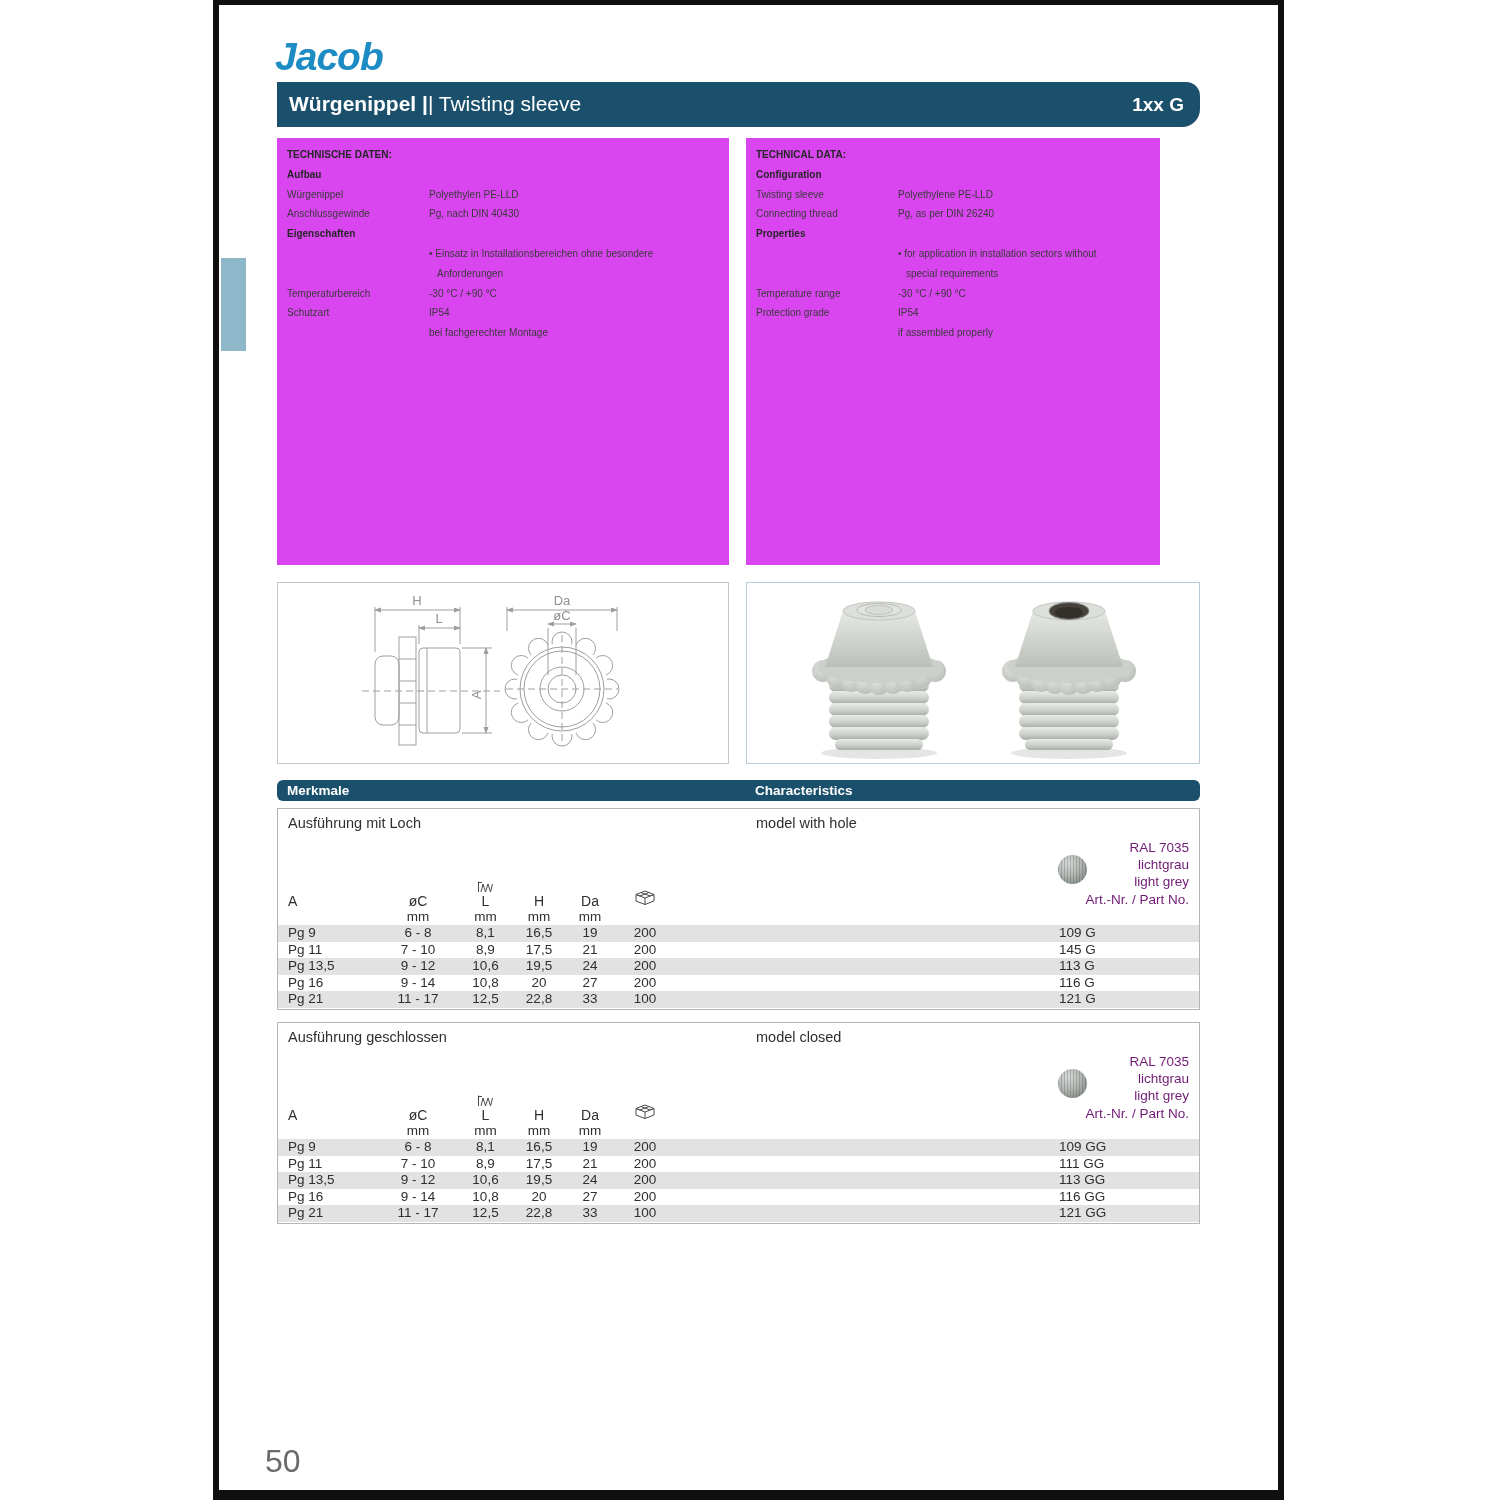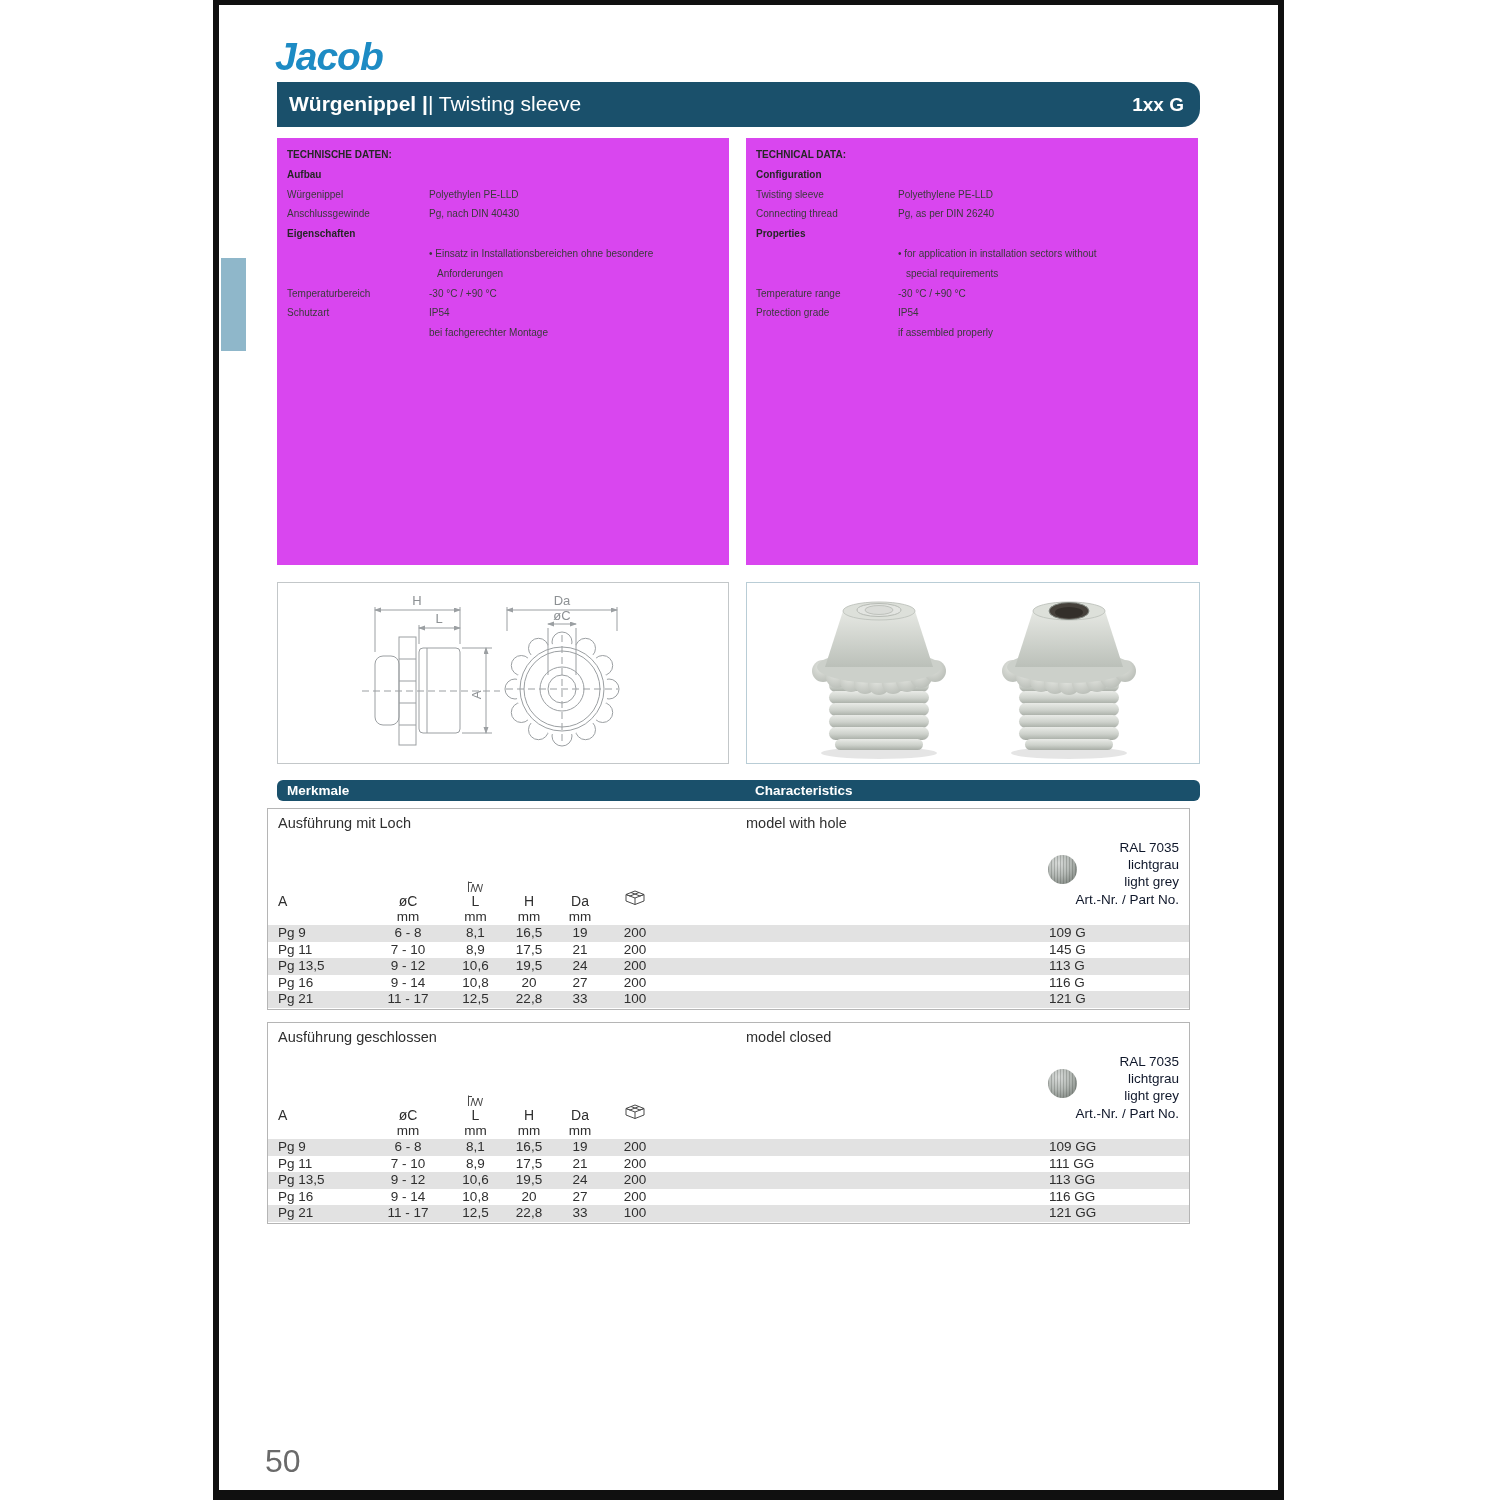--- a/index.html
+++ b/index.html
@@ -25,50 +25,50 @@
   }
   .title-bar .t-de{position:absolute;left:12px;top:10px;font-size:21px;font-weight:700;}
   .title-bar .t-en{font-weight:400;}
   .title-bar .t-code{position:absolute;right:16px;top:12px;font-size:19px;font-weight:700;}
 
   .panel{
     position:absolute;top:133px;height:427px;background:#d946ef;box-sizing:border-box;
     padding:7px 10px;font-size:10px;line-height:19.8px;color:#3a3a3a;
   }
   .panel.de{left:58px;width:452px;}
-  .panel.en{left:527px;width:452px;}
+  .panel.en{left:527px;width:414px;}
   .p-head,.p-sub{font-weight:700;color:#262626;}
   .p-label{display:inline-block;width:142px;vertical-align:top;}
   .p-val{display:inline-block;vertical-align:top;}
   .p-indent{margin-left:8px;}
 
   .figure-box{
     position:absolute;top:577px;height:182px;background:#ffffff;box-sizing:border-box;
   }
   .figure-box.drawing{left:58px;width:452px;border:1px solid #c3c7c9;}
   .figure-box.photo{left:527px;width:454px;border:1px solid #b9cdd6;}
 
   .section-bar{
     position:absolute;left:58px;top:775px;width:923px;height:21px;background:#1a506b;
     color:#ffffff;font-size:13.5px;font-weight:700;line-height:21px;border-radius:6px;
   }
   .section-bar .s-de{position:absolute;left:10px;}
   .section-bar .s-en{position:absolute;left:478px;}
 
   .tbl{
-    position:absolute;left:48px;width:923px;height:202px;background:#ffffff;
+    position:absolute;left:58px;width:923px;height:202px;background:#ffffff;
     border:1px solid #b5b5b5;box-sizing:border-box;
   }
   .tbl.t1{top:803px;}
   .tbl.t2{top:1017px;}
   .tbl-title-de{position:absolute;left:10px;top:6px;font-size:14.5px;color:#2f2f2f;}
   .tbl-title-en{position:absolute;left:478px;top:6px;font-size:14.5px;color:#2f2f2f;}
   .ral{
     position:absolute;right:10px;top:30px;text-align:right;font-size:13.5px;
-    line-height:17.2px;color:#0f172a;
+    line-height:17.2px;color:#701a75;
   }
   .ral-sphere{
     position:absolute;right:112px;top:46px;width:29px;height:29px;border-radius:50%;
     background:
       repeating-linear-gradient(90deg, rgba(60,65,60,0.25) 0 1px, rgba(0,0,0,0) 1px 3px),
       radial-gradient(circle at 35% 28%, #d9dcda 0%, #b3b8b4 45%, #8e948f 75%, #7a807b 100%);
   }
   .grid{display:grid;grid-template-columns:90px 80px 55px 52px 50px 60px 1fr 150px;
     padding:0 10px;box-sizing:border-box;}
   .tbl-head{position:absolute;left:0;right:0;top:60px;height:40px;}

